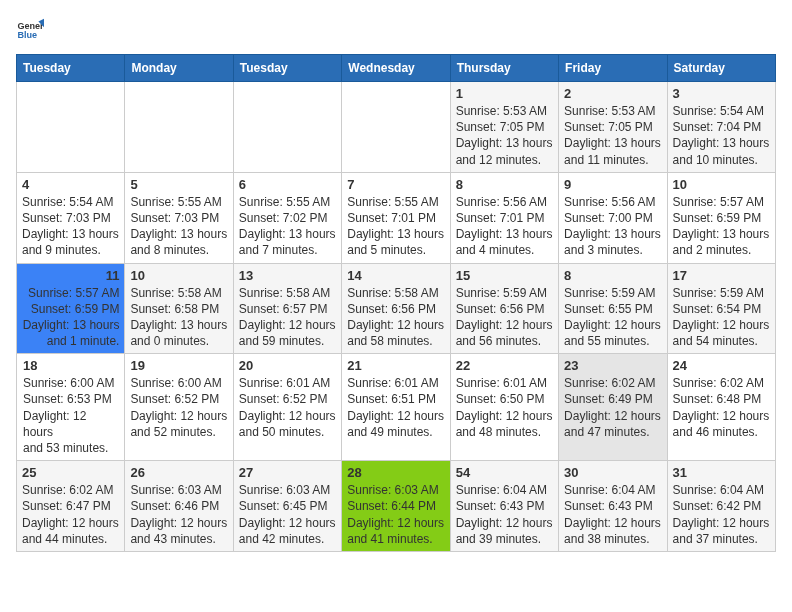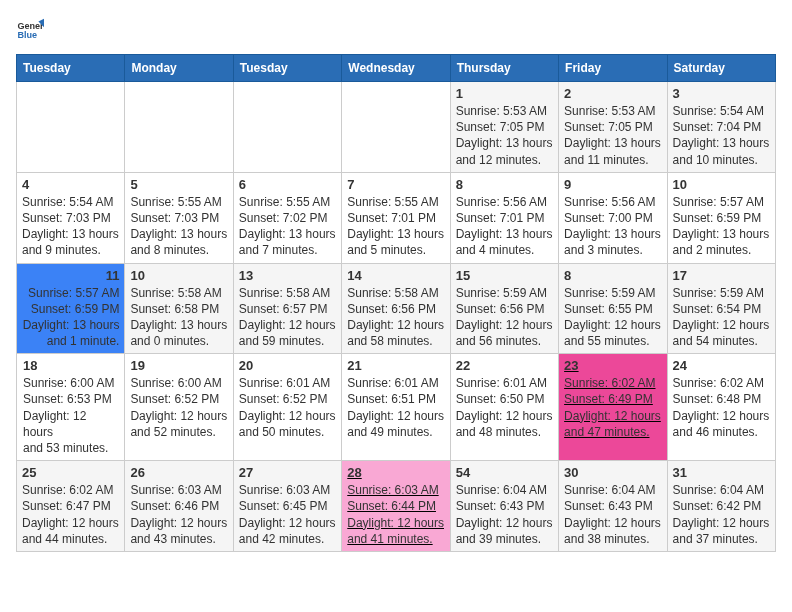--- a/index.html
+++ b/index.html
@@ -269,21 +269,21 @@
 Daylight: 12 hours
 and 49 minutes.</div>
         </td>
         <td style="background: rgb(255, 255, 255);">
           <div class="day-number">22</div>
           <div class="day-info" style="white-space: pre-line;">Sunrise: 6:01 AM
 Sunset: 6:50 PM
 Daylight: 12 hours
 and 48 minutes.</div>
         </td>
-        <td style="background: #ec4899; text-decoration: underline;">
+        <td style="background: #e5e5e5;">
           <div class="day-number">23</div>
           <div class="day-info" style="white-space: pre-line;">Sunrise: 6:02 AM
 Sunset: 6:49 PM
 Daylight: 12 hours
 and 47 minutes.</div>
         </td>
         <td style="background: rgb(255, 255, 255);">
           <div class="day-number">24</div>
           <div class="day-info" style="white-space: pre-line;">Sunrise: 6:02 AM
 Sunset: 6:48 PM
@@ -306,21 +306,21 @@
 Daylight: 12 hours
 and 43 minutes.</div>
         </td>
         <td style="background: rgb(245, 245, 245);">
           <div class="day-number">27</div>
           <div class="day-info" style="white-space: pre-line;">Sunrise: 6:03 AM
 Sunset: 6:45 PM
 Daylight: 12 hours
 and 42 minutes.</div>
         </td>
-        <td style="background: #f9a8d4; text-decoration: underline;">
+        <td style="background: #84cc16;">
           <div class="day-number">28</div>
           <div class="day-info" style="white-space: pre-line;">Sunrise: 6:03 AM
 Sunset: 6:44 PM
 Daylight: 12 hours
 and 41 minutes.</div>
         </td>
         <td style="background: rgb(245, 245, 245);">
           <div class="day-number">54</div>
           <div class="day-info" style="white-space: pre-line;">Sunrise: 6:04 AM
 Sunset: 6:43 PM

